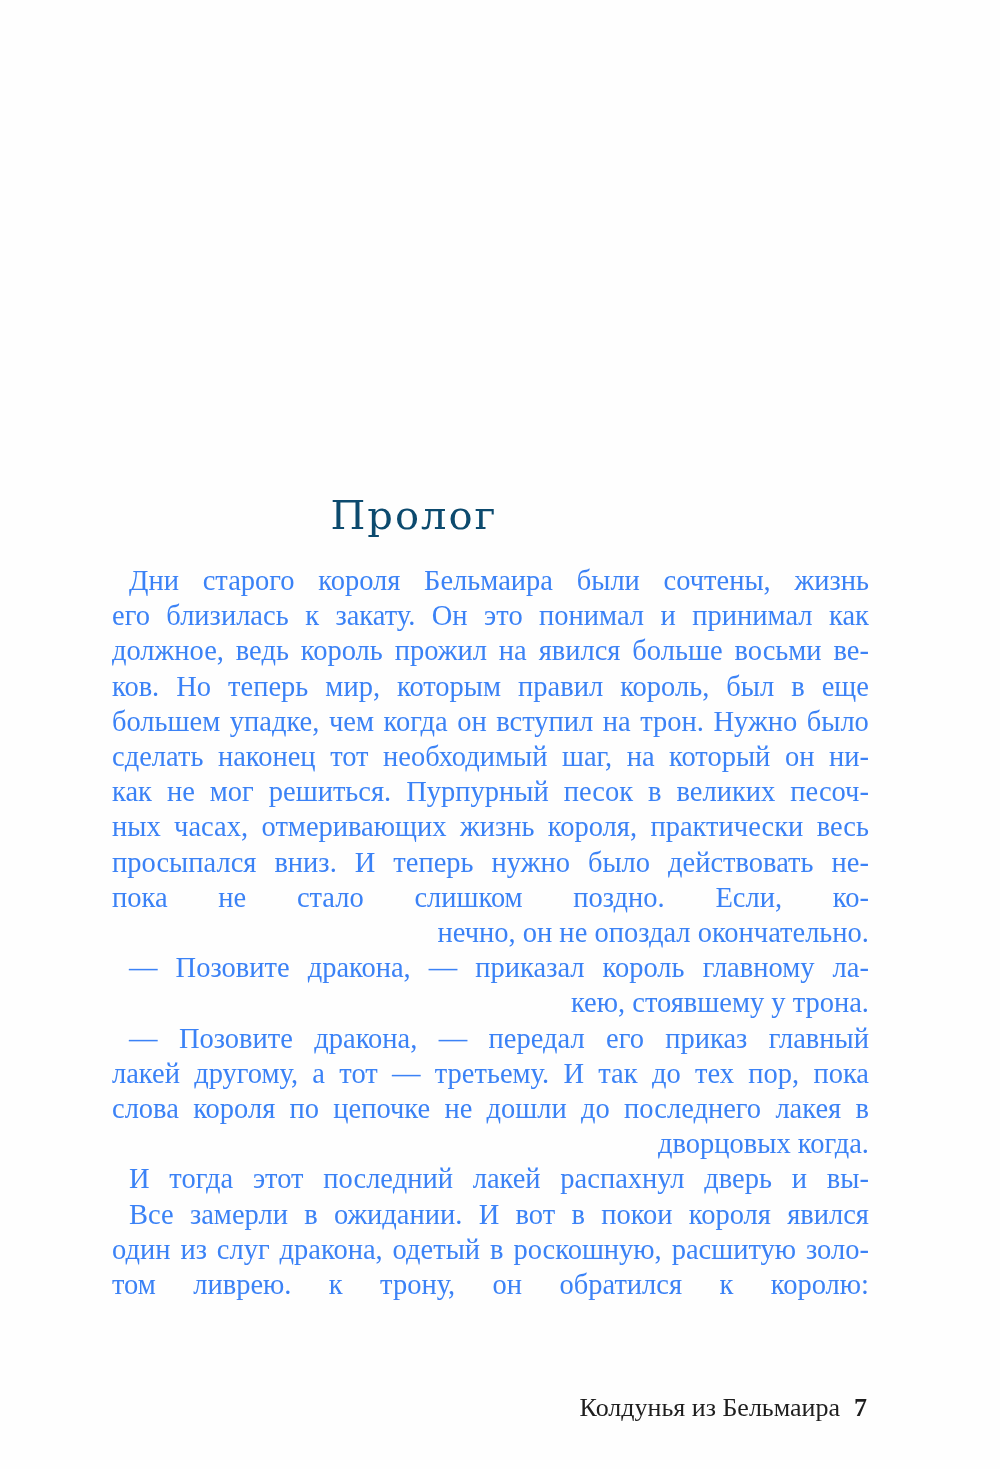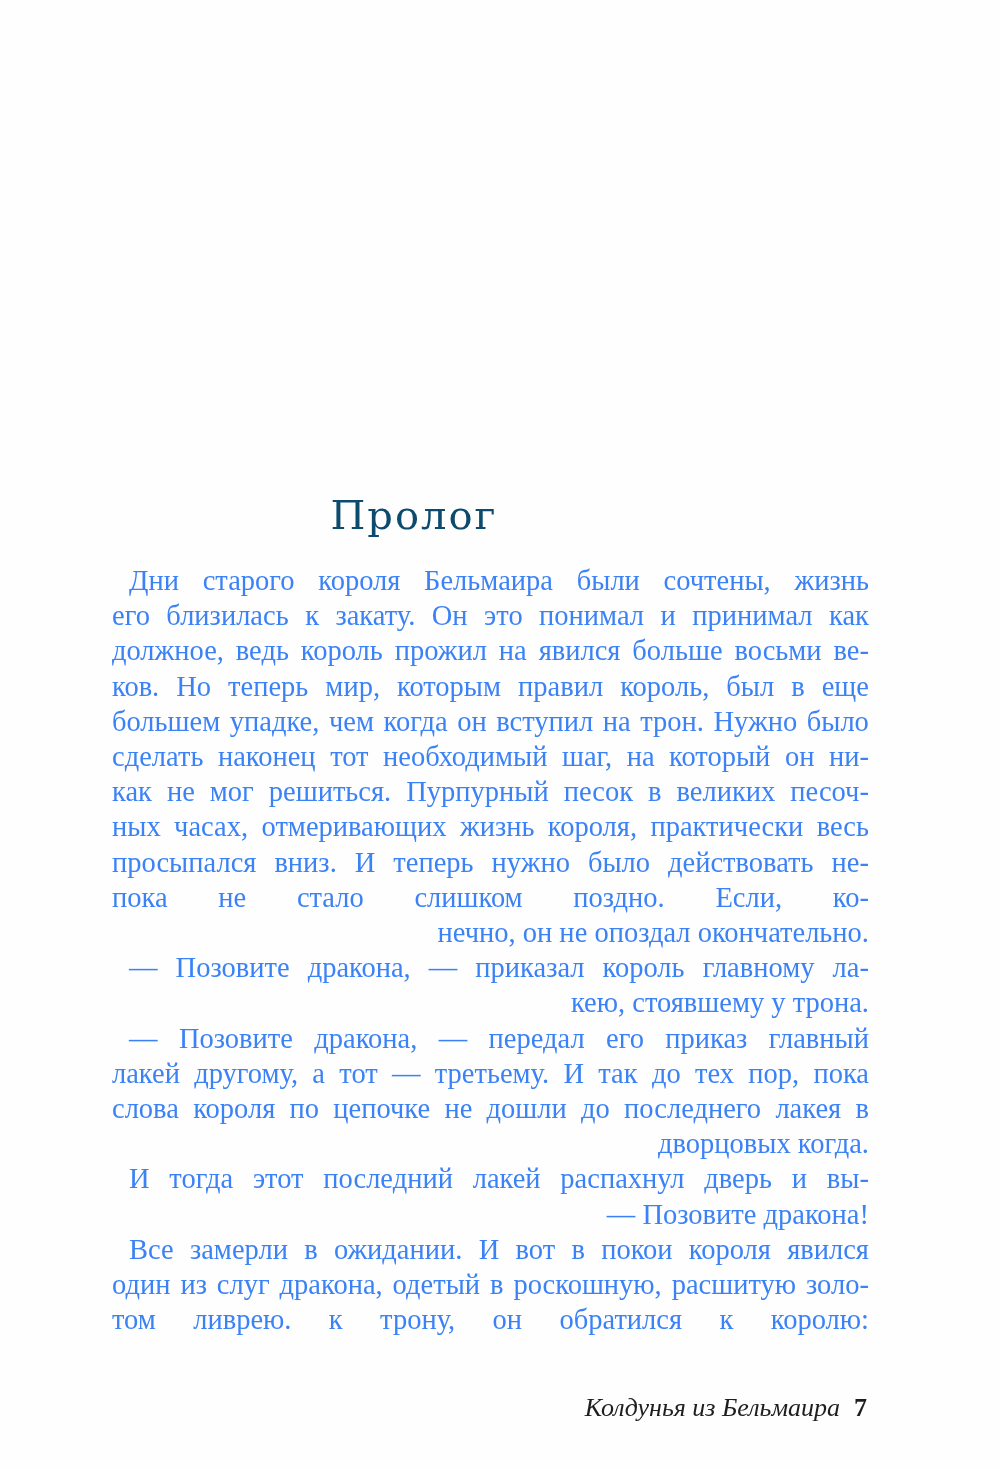--- a/index.html
+++ b/index.html
@@ -15,21 +15,21 @@
     font-family:"Liberation Serif", serif; font-size:28.5px; line-height:35.2px; color:#3b82f6;
   }
   .line { white-space:nowrap; display:flex; justify-content:space-between; }
   .line.last { justify-content:flex-end; }
   .line.indent { padding-left:17px; }
   .line span { display:block; }
   .footer {
     position:absolute; right:133px; top:1393px;
     font-family:"Liberation Serif", serif; font-size:26px; color:#1e1e1e;
   }
-  .footer .book { font-style:italic; margin-right:14px;margin-top:48px; }
+  .footer .book { margin-right:14px;margin-top:48px; }
   .footer .num { font-weight:bold; }
 </style>
 </head>
 <body>
 
 <div class="page">
   <div class="title">Пролог</div>
   <div class="body-text" id="body-text">
       <div class="line indent">
         <span>Дни</span>
@@ -196,23 +196,20 @@
         <span>И</span>
         <span>тогда</span>
         <span>этот</span>
         <span>последний</span>
         <span>лакей</span>
         <span>распахнул</span>
         <span>дверь</span>
         <span>и</span>
         <span>вы-</span>
       </div>
-      <div class="line indent last">
-        <span>— Позовите дракона!</span>
-      </div>
       <div class="line indent">
         <span>Все</span>
         <span>замерли</span>
         <span>в</span>
         <span>ожидании.</span>
         <span>И</span>
         <span>вот</span>
         <span>в</span>
         <span>покои</span>
         <span>короля</span>

